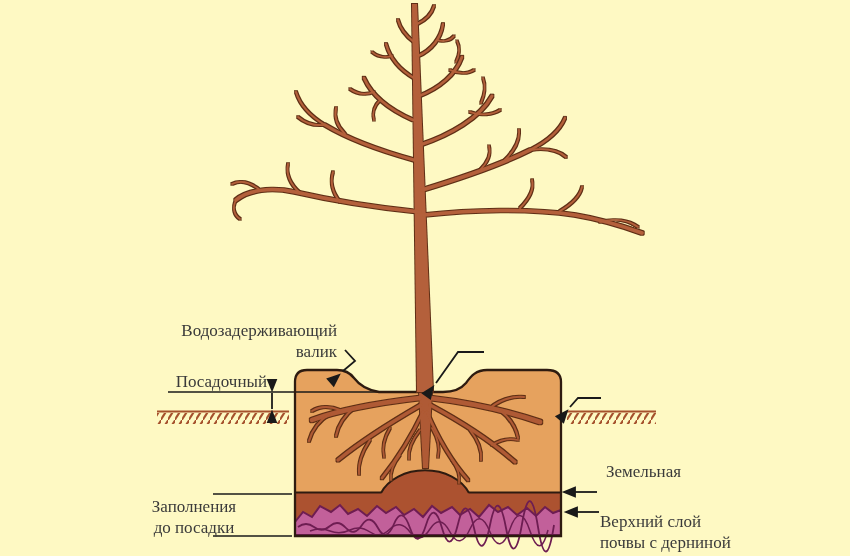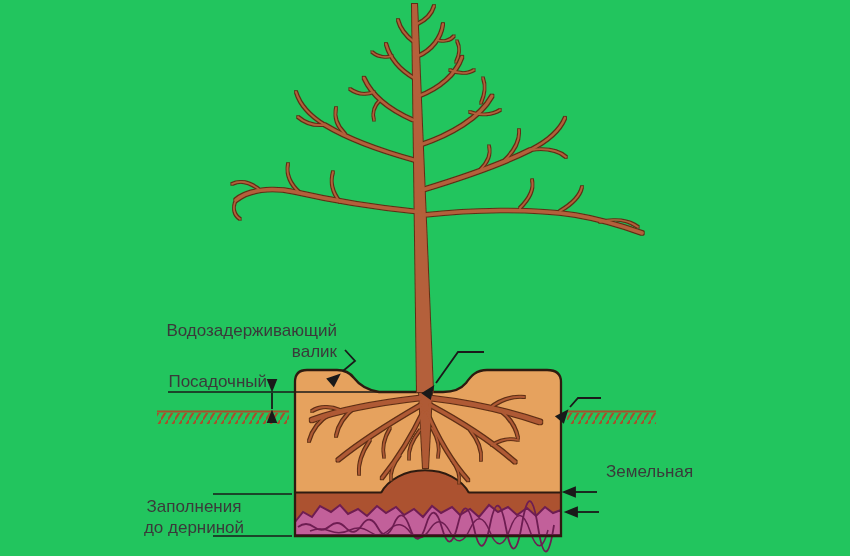--- a/index.html
+++ b/index.html
@@ -1,17 +1,17 @@
 <!DOCTYPE html>
 <html><head>
 <meta charset="utf-8">
 <style>
   html,body{margin:0;padding:0;background:#ffffff;}
-  #stage{position:relative;width:850px;height:556px;background:#22c55e;overflow:hidden;
-         font-family:Liberation Sans, sans-serif;}
+  #stage{position:relative;width:850px;height:556px;background:#fef9c3;overflow:hidden;
+         font-family:Liberation Serif, serif;}
   #stage svg{position:absolute;left:0;top:0;}
   .lbl{position:absolute;font-size:17px;line-height:21px;color:#3a3a3a;white-space:nowrap;}
   .r{text-align:right;}
   .lbl div{white-space:nowrap;}
 </style>
 </head>
 <body>
 
 <div id="stage">
 
@@ -170,17 +170,21 @@
 </div>
 
 
 
 <div class="lbl" style="left:598px;top:461px;margin-left:8px;">
   <div>Земельная</div>
 </div>
 
 <div class="lbl r" style="left:120px;top:496px;width:148px;text-align:center;">
   <div>Заполнения</div>
-  <div>до дерниной</div>
+  <div>до посадки</div>
 </div>
 
+<div class="lbl" style="left:600px;top:511px;">
+  <div>Верхний слой</div>
+  <div>почвы с дерниной</div>
+</div>
 
 </div>
 
 </body></html>

